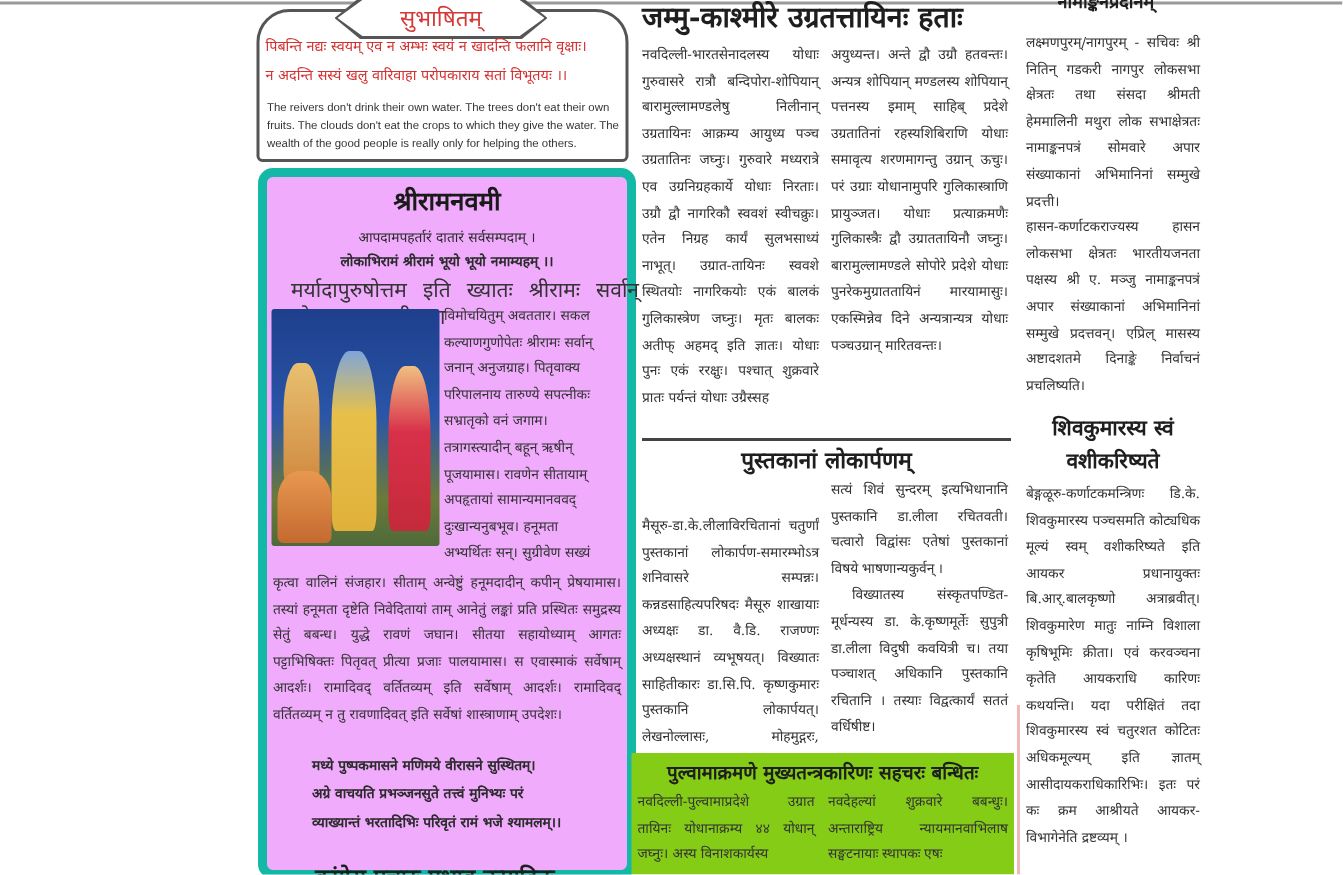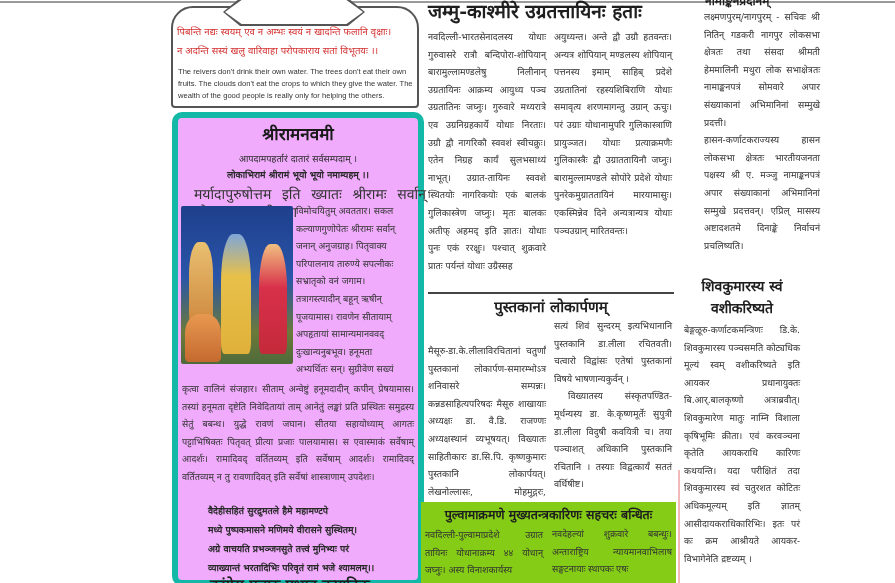--- a/index.html
+++ b/index.html
@@ -32,20 +32,21 @@
   .lborder { position:absolute; left:678px; top:470px; width:2px; height:113px; background:#f3b8b8; }
 </style>
 </head>
 <body>
 
 <div class="topline"></div>
 
 <div id="subh" class="col">
   <div class="hexb"></div>
   <div class="hex"></div>
+  <div class="htitle">सुभाषितम्</div>
   <div class="verse">
     <div>पिबन्ति नद्यः स्वयम् एव न अम्भः स्वयं न खादन्ति फलानि वृक्षाः।</div>
     <div>न अदन्ति सस्यं खलु वारिवाहा परोपकाराय सतां विभूतयः ।।</div>
   </div>
   <div class="eng">The reivers don't drink their own water. The trees don't eat their own fruits. The clouds don't eat the crops to which they give the water. The wealth of the good people is really only for helping the others.</div>
 </div>
 
 <div id="rama" class="col">
   <div class="title">श्रीरामनवमी</div>
   <div class="shloka" style="top:33px;">
@@ -66,21 +67,20 @@
     <div>परिपालनाय तारुण्ये सपत्नीकः</div>
     <div>सभ्रातृको वनं जगाम।</div>
     <div>तत्रागस्त्यादीन् बहून् ऋषीन्</div>
     <div>पूजयामास। रावणेन सीतायाम्</div>
     <div>अपहृतायां सामान्यमानववद्</div>
     <div>दुःखान्यनुबभूव। हनूमता</div>
     <div>अभ्यर्थितः सन्। सुग्रीवेण सख्यं</div>
   </div>
   <div class="para" style="left:4px; top:262px; width:232px;">कृत्वा वालिनं संजहार। सीताम् अन्वेष्टुं हनूमदादीन् कपीन् प्रेषयामास। तस्यां हनूमता दृष्टेति निवेदितायां ताम् आनेतुं लङ्कां प्रति प्रस्थितः समुद्रस्य सेतुं बबन्ध। युद्धे रावणं जघान। सीतया सहायोध्याम् आगतः पट्टाभिषिक्तः पितृवत् प्रीत्या प्रजाः पालयामास। स एवास्माकं सर्वेषाम् आदर्शः। रामादिवद् वर्तितव्यम् इति सर्वेषाम् आदर्शः। रामादिवद् वर्तितव्यम् न तु रावणादिवत् इति सर्वेषां शास्त्राणाम् उपदेशः।</div>
   <div class="shloka" style="top:383px; font-weight:bold; text-align:left; left:30px; width:210px; line-height:19px;">
-    <div>वैदेहीसहितं सुरद्रुमतले हैमे महामण्टपे</div>
     <div>मध्ये पुष्पकमासने मणिमये वीरासने सुस्थितम्।</div>
     <div>अग्रे वाचयति प्रभञ्जनसुते तत्त्वं मुनिभ्यः परं</div>
     <div>व्याख्यान्तं भरतादिभिः परिवृतं रामं भजे श्यामलम्।।</div>
   </div>
 </div>
 <div class="headline" style="left:210px; top:574px; font-size:15px; width:210px;">कांग्रेस प्रचारः प्रभाव उत्पादितः</div>
 
 <div class="headline" style="left:428px; top:-2px; font-size:19px; width:250px;">जम्मु-काश्मीरे उग्रतत्तायिनः हताः</div>
 <div class="txt" style="left:428px; top:28px; width:118px;">नवदिल्ली-भारतसेनादलस्य योधाः गुरुवासरे रात्रौ बन्दिपोरा-शोपियान् बारामुल्लामण्डलेषु निलीनान् उग्रतायिनः आक्रम्य आयुध्य पञ्च उग्रतातिनः जघ्नुः। गुरुवारे मध्यरात्रे एव उग्रनिग्रहकार्ये योधाः निरताः। उग्रौ द्वौ नागरिकौ स्ववशं स्वीचक्रुः। एतेन निग्रह कार्यं सुलभसाध्यं नाभूत्। उग्रात-तायिनः स्ववशे स्थितयोः नागरिकयोः एकं बालकं गुलिकास्त्रेण जघ्नुः। मृतः बालकः अतीफ् अहमद् इति ज्ञातः। योधाः पुनः एकं ररक्षुः। पश्चात् शुक्रवारे प्रातः पर्यन्तं योधाः उग्रैस्सह</div>
 <div class="txt" style="left:554px; top:28px; width:118px;">अयुध्यन्त। अन्ते द्वौ उग्रौ हतवन्तः। अन्यत्र शोपियान् मण्डलस्य शोपियान् पत्तनस्य इमाम् साहिब् प्रदेशे उग्रतातिनां रहस्यशिबिराणि योधाः समावृत्य शरणमागन्तु उग्रान् ऊचुः। परं उग्राः योधानामुपरि गुलिकास्त्राणि प्रायुञ्जत। योधाः प्रत्याक्रमणैः गुलिकास्त्रैः द्वौ उग्राततायिनौ जघ्नुः। बारामुल्लामण्डले सोपोरे प्रदेशे योधाः पुनरेकमुग्राततायिनं मारयामासुः। एकस्मिन्नेव दिने अन्यत्रान्यत्र योधाः पञ्चउग्रान् मारितवन्तः।</div>
@@ -94,18 +94,18 @@
 </div>
 
 <div id="pulwama">
   <div class="headline" style="left:0; top:4px; width:255px; text-align:center; font-size:12.5px;">पुल्वामाक्रमणे मुख्यतन्त्रकारिणः सहचरः बन्धितः</div>
   <div class="txt" style="left:4px; top:24px; width:118px;">नवदिल्ली-पुल्वामाप्रदेशे उग्रात तायिनः योधानाक्रम्य ४४ योधान् जघ्नुः। अस्य विनाशकार्यस्य</div>
   <div class="txt" style="left:131px; top:24px; width:120px;font-family:Liberation Serif, serif;">नवदेहल्यां शुक्रवारे बबन्धुः। अन्ताराष्ट्रिय न्यायमानवाभिलाष सङ्घटनायाः स्थापकः एषः</div>
 </div>
 <div class="lborder"></div>
 
 <div class="headline" style="left:705px; top:-8px; font-size:12px; width:170px;">नामाङ्कनप्रदानम्</div>
-<div class="txt" style="left:684px; top:8px; width:116px;margin-left:20px;">
+<div class="txt" style="left:684px; top:20px; width:116px;">
   <div>लक्ष्मणपुरम्/नागपुरम् - सचिवः श्री नितिन् गडकरी नागपुर लोकसभा क्षेत्रतः तथा संसदा श्रीमती हेममालिनी मथुरा लोक सभाक्षेत्रतः नामाङ्कनपत्रं सोमवारे अपार संख्याकानां अभिमानिनां सम्मुखे प्रदत्ती।</div>
   <div>हासन-कर्णाटकराज्यस्य हासन लोकसभा क्षेत्रतः भारतीयजनता पक्षस्य श्री ए. मञ्जु नामाङ्कनपत्रं अपार संख्याकानां अभिमानिनां सम्मुखे प्रदत्तवन्। एप्रिल् मासस्य अष्टादशतमे दिनाङ्के निर्वाचनं प्रचलिष्यति।</div>
 </div>
 <div class="headline" style="left:684px; top:275px; width:116px; font-size:14px; text-align:center; line-height:22px;">शिवकुमारस्य स्वं वशीकरिष्यते</div>
 <div class="txt" style="left:684px; top:321px; width:116px;">बेङ्गळूरु-कर्णाटकमन्त्रिणः डि.के. शिवकुमारस्य पञ्चसमति कोट्यधिक मूल्यं स्वम् वशीकरिष्यते इति आयकर प्रधानायुक्तः बि.आर्.बालकृष्णो अत्राब्रवीत्। शिवकुमारेण मातुः नाम्नि विशाला कृषिभूमिः क्रीता। एवं करवञ्चना कृतेति आयकराधि कारिणः कथयन्ति। यदा परीक्षितं तदा शिवकुमारस्य स्वं चतुरशत कोटितः अधिकमूल्यम् इति ज्ञातम् आसीदायकराधिकारिभिः। इतः परं कः क्रम आश्रीयते आयकर-विभागेनेति द्रष्टव्यम् ।</div>
 
 </body></html>

